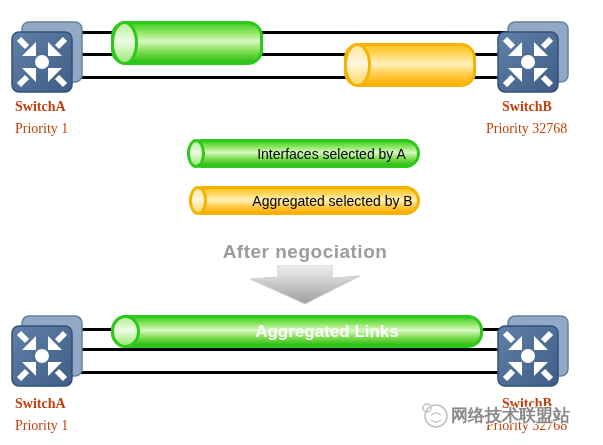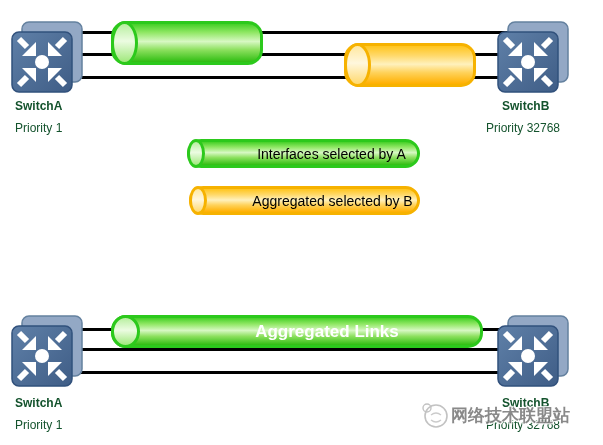--- a/index.html
+++ b/index.html
@@ -30,21 +30,21 @@
     border-color:#f6b200;
     background:linear-gradient(180deg,#ffe8a0 0%,#fff7dd 45%,#ffd96e 100%);
   }
   .cyl .cap-text{
     position:relative;z-index:2;display:block;height:100%;
     display:flex;align-items:center;justify-content:center;
     padding-left:24px;font-size:14px;color:#000;white-space:nowrap;
   }
   .cyl.big .cap-text{font-size:17px;font-weight:bold;color:#fff;padding-left:28px;}
   
-  .lbl{position:absolute;font-size:12px;color:#14532d;white-space:nowrap;z-index:4;}
+  .lbl{position:absolute;font-size:14px;color:#c2410c;white-space:nowrap;z-index:4;font-family:Liberation Serif, serif;}
   .lbl.bold{font-weight:bold;}
   
   #transition{position:absolute;left:168px;top:241px;width:274px;text-align:center;z-index:4;}
   #transition .txt{font-size:19px;font-weight:bold;color:#9c9c9c;letter-spacing:.5px;}
   #transition svg{display:block;margin:2px auto 0 auto;}
   
   #watermark{position:absolute;left:419px;top:399px;z-index:5;display:flex;align-items:center;opacity:.9;}
   #watermark .wm-text{
     font-size:17px;font-weight:bold;color:#7d7d7d;margin-left:0;white-space:nowrap;
     text-shadow:-1px -1px 0 #fff,1px -1px 0 #fff,-1px 1px 0 #fff,1px 1px 0 #fff;
@@ -100,20 +100,26 @@
   <div class="lbl bold" style="left:502px;top:99px">SwitchB</div>
   <div class="lbl" style="left:486px;top:121px">Priority 32768</div>
 
   <div class="cyl" style="left:187px;top:139px;width:233px;height:29px;--capw:18px">
     <span class="cap-text">Interfaces selected by A</span>
   </div>
   <div class="cyl yellow" style="left:189px;top:186px;width:231px;height:29px;--capw:18px">
     <span class="cap-text">Aggregated selected by B</span>
   </div>
 
+  <div id="transition">
+    <span class="txt">After negociation</span>
+    <svg width="114" height="40" viewBox="0 0 114 40">
+      <polygon points="30,0 84,0 84,13 112,11 57,39 2,14 30,12" fill="url(#agrad)" stroke="#cfcfcf" stroke-width="1"></polygon>
+    </svg>
+  </div>
 
   <div class="link" style="top:328px"></div>
   <div class="link" style="top:348px"></div>
   <div class="link" style="top:371px"></div>
 
   <div class="cyl big" style="left:111px;top:315px;width:372px;height:33px;--capw:29px">
     <span class="cap-text">Aggregated Links</span>
   </div>
 
   <svg class="switch" style="left:8px;top:306px">

